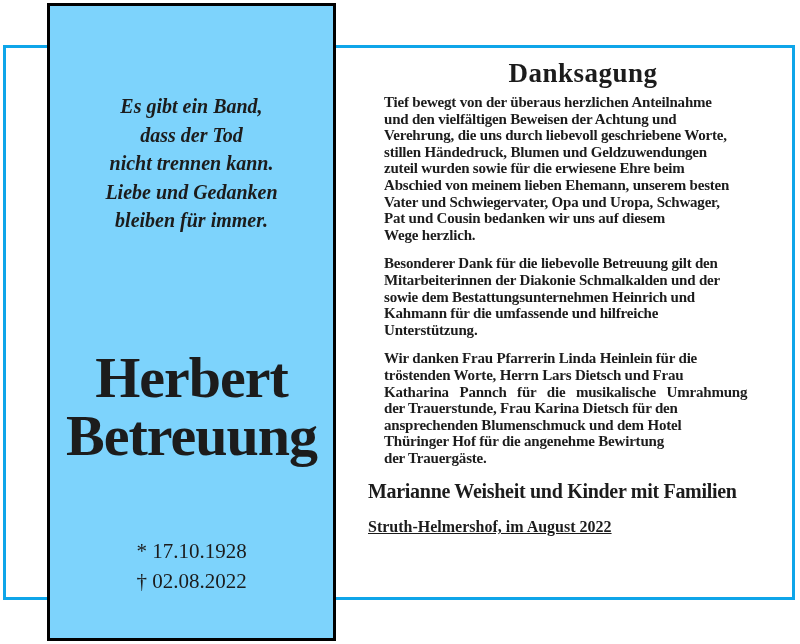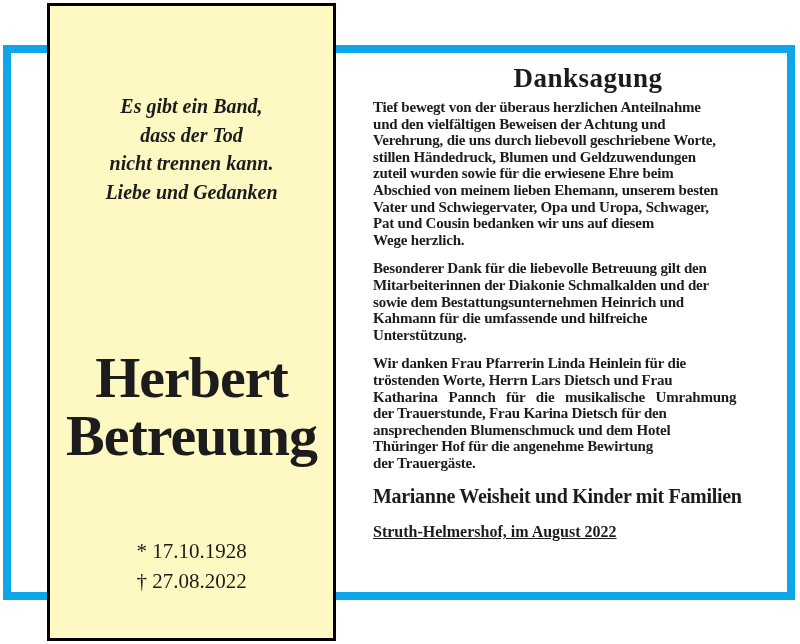--- a/index.html
+++ b/index.html
@@ -8,48 +8,48 @@
     background:#ffffff;
     font-family:"Liberation Serif", serif;
     color:#1c1c1c;
     overflow:hidden;
   }
   .page{position:relative;width:800px;height:644px;background:#ffffff;}
 
   
   .frame{
     position:absolute;left:3px;top:45px;width:792px;height:555px;
-    box-sizing:border-box;border:8px solid #0ea5e9;background:#ffffff;
+    box-sizing:border-box;border:3px solid #0ea5e9;background:#ffffff;
   }
 
   
   .right-col{
     position:absolute;left:362px;top:11px;width:396px;
     font-weight:bold;
   }
   .title{
     font-size:27px;line-height:28px;font-weight:bold;
     text-align:center;position:relative;left:17px;
     margin:0 0 7px 0;letter-spacing:0.5px;
   }
   .para{
-    margin:0 0 12px 0;
+    margin:0 0 12px 16px;
     font-size:15px;line-height:16.6px;letter-spacing:-0.2px;
   }
   .para .line{white-space:nowrap;}
   .para-3 .line:nth-child(3){word-spacing:7px;}
   .closing{margin-top:20px;font-size:15px;line-height:17px;}
   .family{margin-top:3px;font-size:20px;line-height:26px;letter-spacing:-0.3px;white-space:nowrap;}
   .place{margin-top:14px;font-size:16px;line-height:18px;text-decoration:underline;}
 
   
   .card{
     position:absolute;left:47px;top:3px;width:289px;height:638px;
     box-sizing:border-box;border:3px solid #000;
-    background:#fef9c3;z-index:2;
+    background:#7dd3fc;z-index:2;
   }
   .poem{
     position:absolute;top:86px;left:0;right:0;text-align:center;
     font-style:italic;font-weight:bold;
     font-size:20px;line-height:28.5px;
   }
   .name{
     position:absolute;top:343px;left:0;right:0;text-align:center;
     font-weight:bold;font-size:58px;line-height:58px;letter-spacing:-1px;
   }
@@ -103,26 +103,27 @@
       <div class="place">Struth-Helmershof, im August 2022</div>
     </div>
   </div>
 
   <div class="card">
     <div class="poem">
         <div class="line">Es gibt ein Band,</div>
         <div class="line">dass der Tod</div>
         <div class="line">nicht trennen kann.</div>
         <div class="line">Liebe und Gedanken</div>
+        <div class="line">bleiben für immer.</div>
       </div>
 
     <div class="name">
         <div class="line">Herbert</div>
         <div class="line">Betreuung</div>
       </div>
 
     <div class="dates">
       <div>* 17.10.1928</div>
-      <div>† 27.08.2022</div>
+      <div>† 02.08.2022</div>
     </div>
   </div>
 
 </div>
 
 </body></html>

